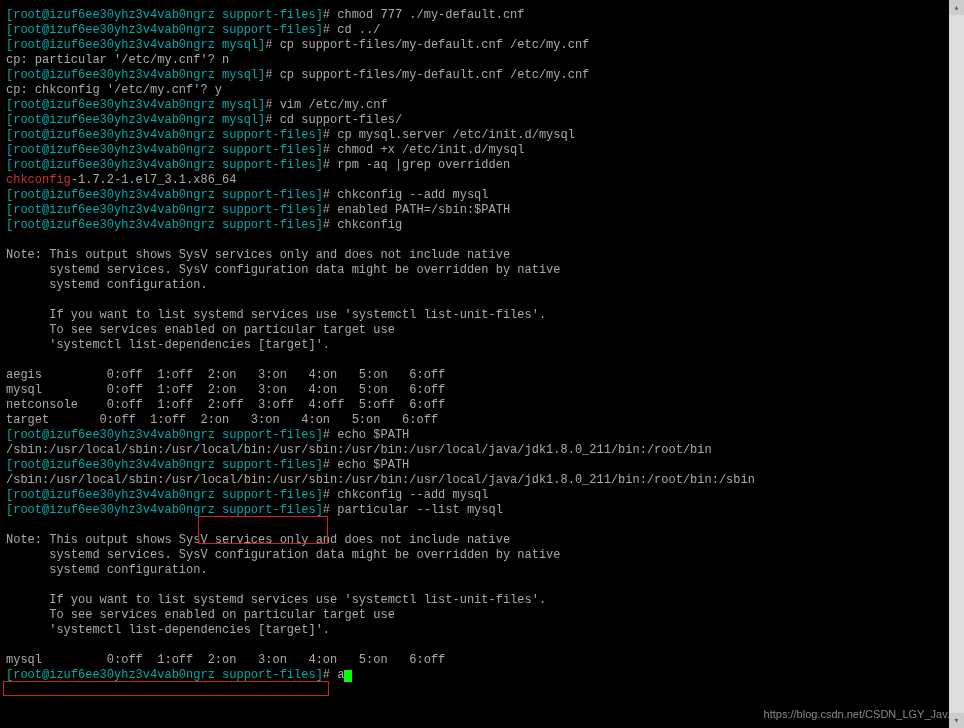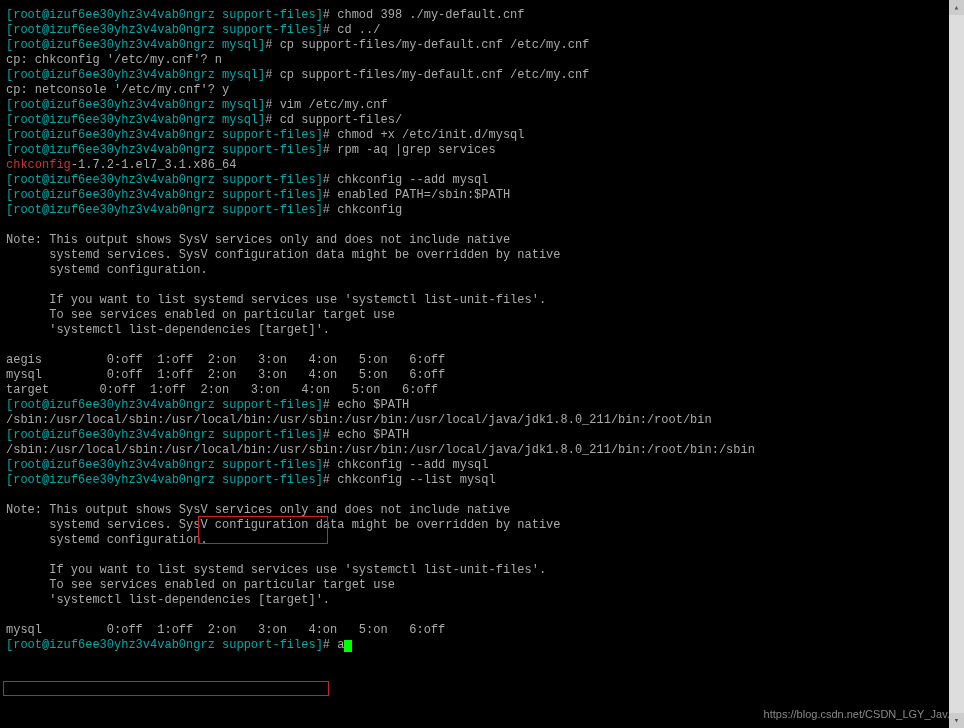--- a/index.html
+++ b/index.html
@@ -64,52 +64,54 @@
       color: #555;
       position: absolute;
     }
     .sa-top { top: 0; }
     .sa-bot { bottom: 0; }
   </style>
 </head>
 <body>
 
 <div class="terminal" id="term">
-    <div class="ln"><span class="prompt">[root@izuf6ee30yhz3v4vab0ngrz support-files]</span><span class="cmd"># </span><span class="cmd">chmod 398 ./my-default.cnf</span></div>
+    <div class="ln"><span class="prompt">[root@izuf6ee30yhz3v4vab0ngrz support-files]</span><span class="cmd"># </span><span class="cmd">chmod 777 ./my-default.cnf</span></div>
     <div class="ln"><span class="prompt">[root@izuf6ee30yhz3v4vab0ngrz support-files]</span><span class="cmd"># </span><span class="cmd">cd ../</span></div>
     <div class="ln"><span class="prompt">[root@izuf6ee30yhz3v4vab0ngrz mysql]</span><span class="cmd"># </span><span class="cmd">cp support-files/my-default.cnf /etc/my.cnf</span></div>
-    <div class="ln">cp: chkconfig '/etc/my.cnf'? n</div>
+    <div class="ln">cp: particular '/etc/my.cnf'? n</div>
     <div class="ln"><span class="prompt">[root@izuf6ee30yhz3v4vab0ngrz mysql]</span><span class="cmd"># </span><span class="cmd">cp support-files/my-default.cnf /etc/my.cnf</span></div>
-    <div class="ln">cp: netconsole '/etc/my.cnf'? y</div>
+    <div class="ln">cp: chkconfig '/etc/my.cnf'? y</div>
     <div class="ln"><span class="prompt">[root@izuf6ee30yhz3v4vab0ngrz mysql]</span><span class="cmd"># </span><span class="cmd">vim /etc/my.cnf</span></div>
     <div class="ln"><span class="prompt">[root@izuf6ee30yhz3v4vab0ngrz mysql]</span><span class="cmd"># </span><span class="cmd">cd support-files/</span></div>
+    <div class="ln"><span class="prompt">[root@izuf6ee30yhz3v4vab0ngrz support-files]</span><span class="cmd"># </span><span class="cmd">cp mysql.server /etc/init.d/mysql</span></div>
     <div class="ln"><span class="prompt">[root@izuf6ee30yhz3v4vab0ngrz support-files]</span><span class="cmd"># </span><span class="cmd">chmod +x /etc/init.d/mysql</span></div>
-    <div class="ln"><span class="prompt">[root@izuf6ee30yhz3v4vab0ngrz support-files]</span><span class="cmd"># </span><span class="cmd">rpm -aq |grep services</span></div>
+    <div class="ln"><span class="prompt">[root@izuf6ee30yhz3v4vab0ngrz support-files]</span><span class="cmd"># </span><span class="cmd">rpm -aq |grep overridden</span></div>
     <div class="ln"><span class="red">chkconfig</span>-1.7.2-1.el7_3.1.x86_64</div>
     <div class="ln"><span class="prompt">[root@izuf6ee30yhz3v4vab0ngrz support-files]</span><span class="cmd"># </span><span class="cmd">chkconfig --add mysql</span></div>
     <div class="ln"><span class="prompt">[root@izuf6ee30yhz3v4vab0ngrz support-files]</span><span class="cmd"># </span><span class="cmd">enabled PATH=/sbin:$PATH</span></div>
     <div class="ln"><span class="prompt">[root@izuf6ee30yhz3v4vab0ngrz support-files]</span><span class="cmd"># </span><span class="cmd">chkconfig</span></div>
     <div class="ln">&nbsp;</div>
     <div class="ln">Note: This output shows SysV services only and does not include native</div>
     <div class="ln">      systemd services. SysV configuration data might be overridden by native</div>
     <div class="ln">      systemd configuration.</div>
     <div class="ln">&nbsp;</div>
     <div class="ln">      If you want to list systemd services use 'systemctl list-unit-files'.</div>
     <div class="ln">      To see services enabled on particular target use</div>
     <div class="ln">      'systemctl list-dependencies [target]'.</div>
     <div class="ln">&nbsp;</div>
     <div class="ln">aegis         0:off  1:off  2:on   3:on   4:on   5:on   6:off  </div>
     <div class="ln">mysql         0:off  1:off  2:on   3:on   4:on   5:on   6:off  </div>
+    <div class="ln">netconsole    0:off  1:off  2:off  3:off  4:off  5:off  6:off  </div>
     <div class="ln">target       0:off  1:off  2:on   3:on   4:on   5:on   6:off  </div>
     <div class="ln"><span class="prompt">[root@izuf6ee30yhz3v4vab0ngrz support-files]</span><span class="cmd"># </span><span class="cmd">echo $PATH</span></div>
     <div class="ln">/sbin:/usr/local/sbin:/usr/local/bin:/usr/sbin:/usr/bin:/usr/local/java/jdk1.8.0_211/bin:/root/bin</div>
     <div class="ln"><span class="prompt">[root@izuf6ee30yhz3v4vab0ngrz support-files]</span><span class="cmd"># </span><span class="cmd">echo $PATH</span></div>
     <div class="ln">/sbin:/usr/local/sbin:/usr/local/bin:/usr/sbin:/usr/bin:/usr/local/java/jdk1.8.0_211/bin:/root/bin:/sbin</div>
     <div class="ln"><span class="prompt">[root@izuf6ee30yhz3v4vab0ngrz support-files]</span><span class="cmd"># </span><span class="cmd">chkconfig --add mysql</span></div>
-    <div class="ln"><span class="prompt">[root@izuf6ee30yhz3v4vab0ngrz support-files]</span><span class="cmd"># </span><span class="cmd">chkconfig --list mysql</span></div>
+    <div class="ln"><span class="prompt">[root@izuf6ee30yhz3v4vab0ngrz support-files]</span><span class="cmd"># </span><span class="cmd">particular --list mysql</span></div>
     <div class="ln">&nbsp;</div>
     <div class="ln">Note: This output shows SysV services only and does not include native</div>
     <div class="ln">      systemd services. SysV configuration data might be overridden by native</div>
     <div class="ln">      systemd configuration.</div>
     <div class="ln">&nbsp;</div>
     <div class="ln">      If you want to list systemd services use 'systemctl list-unit-files'.</div>
     <div class="ln">      To see services enabled on particular target use</div>
     <div class="ln">      'systemctl list-dependencies [target]'.</div>
     <div class="ln">&nbsp;</div>
     <div class="ln">mysql         0:off  1:off  2:on   3:on   4:on   5:on   6:off  </div>

